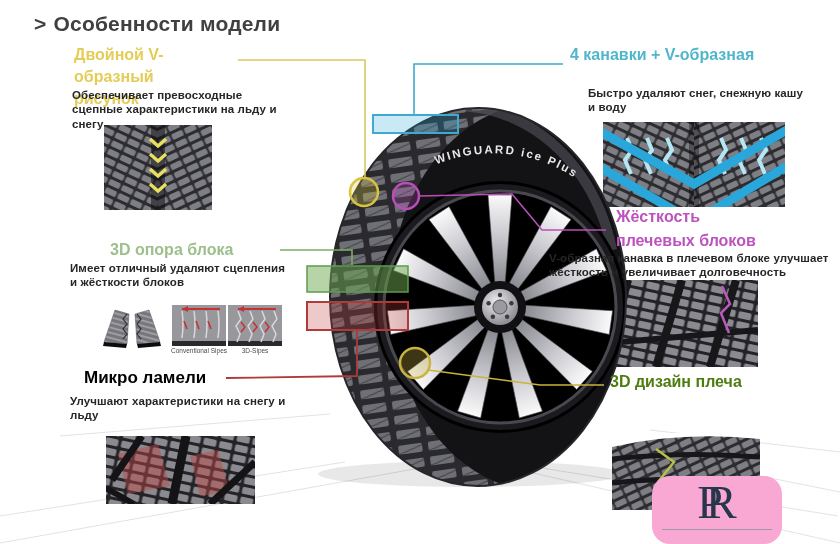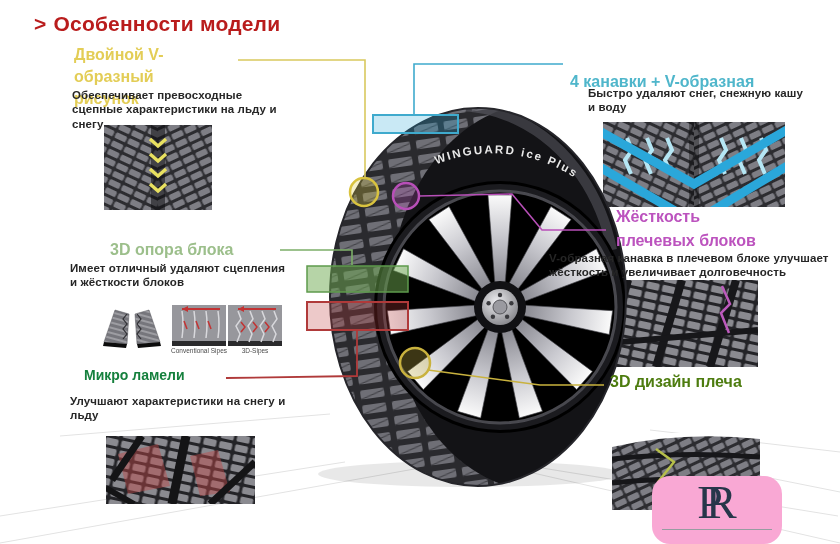--- a/index.html
+++ b/index.html
@@ -1,26 +1,26 @@
 <!DOCTYPE html>
 <html><head>
 <meta charset="utf-8">
 <style>
   html,body{margin:0;padding:0;background:#fff;}
   .canvas{position:relative;width:840px;height:544px;background:#fff;overflow:hidden;
           font-family:"Liberation Sans",sans-serif;}
   .abs{position:absolute;}
-  .title{left:34px;top:12px;font-size:21px;font-weight:bold;color:#b91c1c;white-space:nowrap;letter-spacing:.2px;}
+  .title{left:34px;top:12px;font-size:21px;font-weight:bold;color:#404040;white-space:nowrap;letter-spacing:.2px;}
   .title .chev{margin-right:7px;font-weight:bold;}
   .lbl{font-size:16px;font-weight:600;line-height:1.38;}
   .lbl-yellow{color:#E3CD56;}
   .lbl-cyan{color:#4FB6CB;}
   .lbl-green{color:#9CBF8B;margin-left:24px;}
   .lbl-magenta{color:#BC53BE;}
-  .lbl-red{color:#15803d;font-size:14px;}
+  .lbl-red{color:#000000;font-size:17px;}
   .lbl-gold{color:#4d7c0f;}
   .desc{font-size:11.5px;font-weight:700;color:#262626;line-height:1.24;letter-spacing:.1px;}
   .cap{font-size:6.5px;color:#4a4a4a;text-align:center;}
   .logo-card{left:652px;top:476px;width:130px;height:68px;background:#f9a8d4;border-radius:18px;}
   .logo{position:absolute;left:0;right:0;top:0;text-align:center;
         font-family:"Liberation Serif",serif;font-size:46px;color:#27364a;}
   .logo .r{margin-left:-17px;}
   .logo-line{position:absolute;left:10px;right:10px;top:53px;height:1px;background:#979ca1;}
   svg{display:block;}
 </style>
@@ -278,21 +278,21 @@
     <polyline points="428,370 540,385 604,385" fill="none" stroke="#C9B23E" stroke-width="1.6"></polyline>
   </svg>
 
   <div class="abs title">
     <span class="chev">&gt;</span><span>Особенности модели</span>
   </div>
 
   <div class="abs lbl lbl-yellow" style="left:74px;top:44px;width:138px">Двойной V-образный рисунок</div>
   <div class="abs desc" style="left:72px;top:88px;width:212px">Обеспечивает превосходные сцепные характеристики на льду и снегу</div>
 
-  <div class="abs lbl lbl-cyan" style="left:570px;top:71px;white-space:nowrap">4 канавки + V-образная</div>
+  <div class="abs lbl lbl-cyan" style="left:570px;top:44px;white-space:nowrap">4 канавки + V-образная</div>
   <div class="abs desc" style="left:588px;top:86px;width:218px">Быстро удаляют снег, снежную кашу и воду</div>
 
   <div class="abs lbl lbl-green" style="left:86px;top:239px;white-space:nowrap">3D опора блока</div>
   <div class="abs desc" style="left:70px;top:261px;width:218px">Имеет отличный удаляют сцепления и жёсткости блоков</div>
 
   <div class="abs lbl lbl-magenta" style="left:616px;top:205px;width:145px;line-height:1.5">Жёсткость плечевых блоков</div>
   <div class="abs desc" style="left:549px;top:251px;width:280px">V-образная канавка в плечевом блоке улучшает жёсткость и увеличивает долговечность</div>
 
   <div class="abs lbl lbl-red" style="left:84px;top:366px;white-space:nowrap">Микро ламели</div>
   <div class="abs desc" style="left:70px;top:394px;width:224px">Улучшают характеристики на снегу и льду</div>

